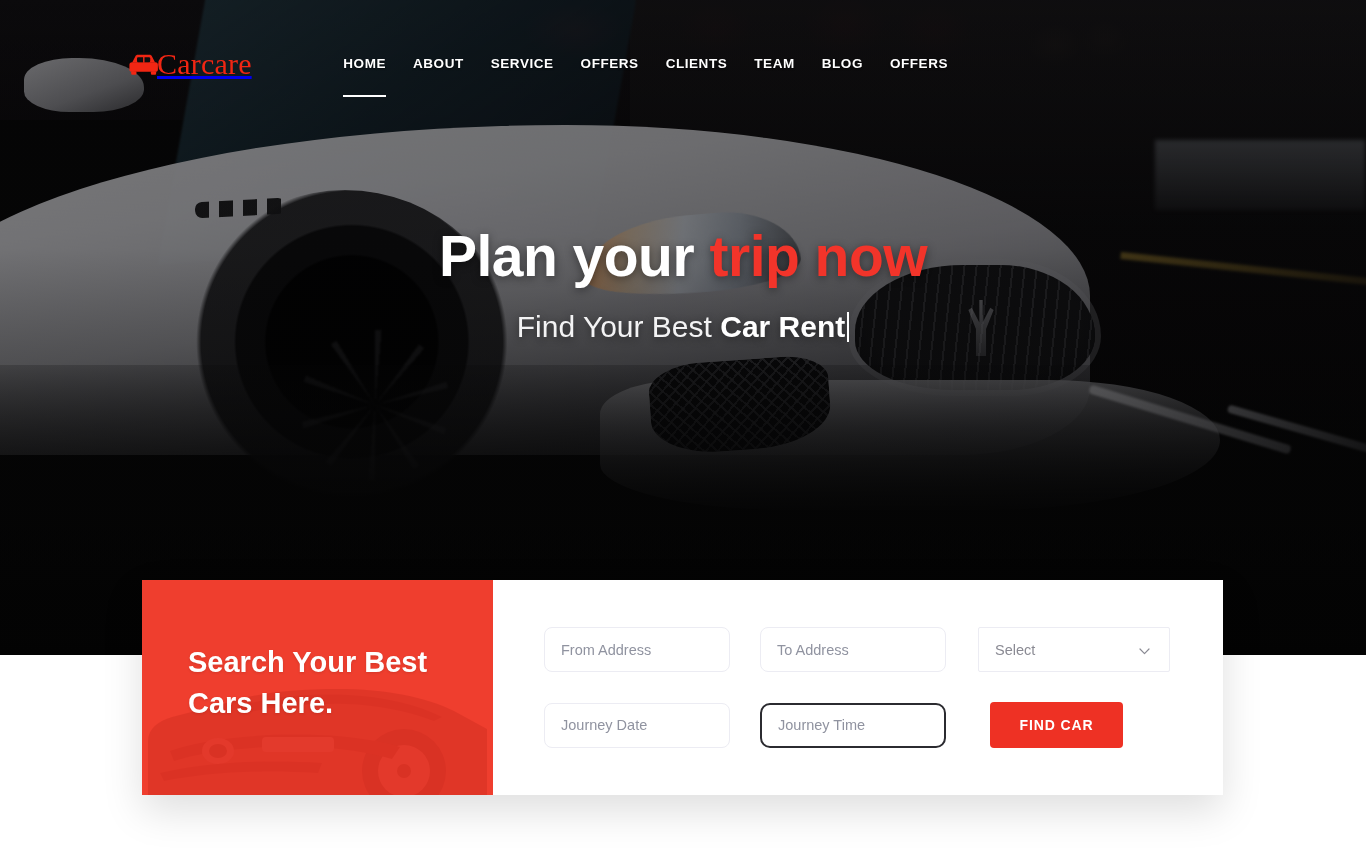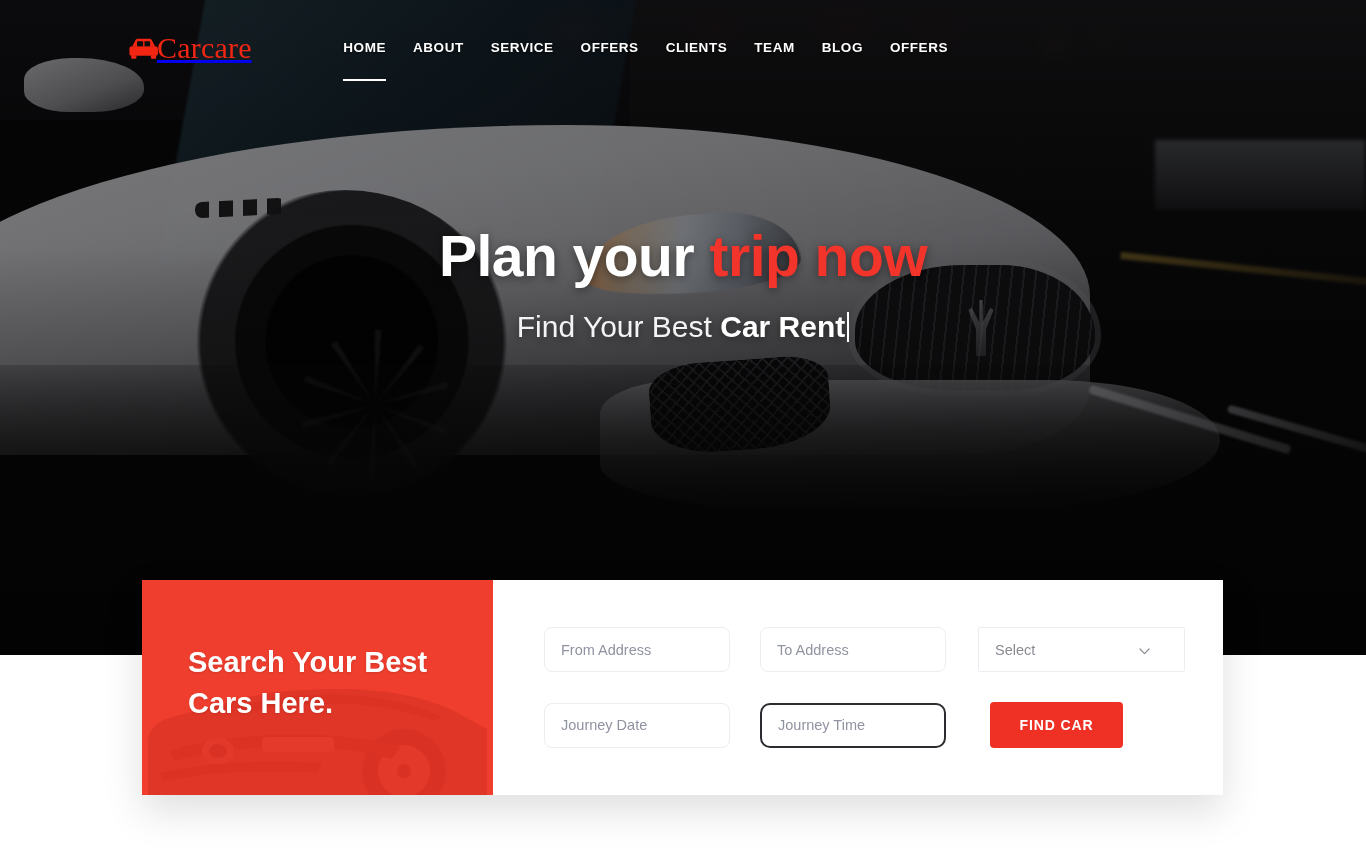--- a/index.html
+++ b/index.html
@@ -158,21 +158,21 @@
     background:linear-gradient(90deg, rgba(186,150,52,.55), rgba(140,110,40,.25));
     transform:rotate(6deg); filter:blur(1.4px);
   }
   .hero-dim {
     position:absolute; inset:0;
     background:linear-gradient(180deg, rgba(4,4,5,.50) 0%, rgba(4,4,5,.42) 38%, rgba(3,3,3,.72) 100%);
   }
 
   
   .header {
-    position:absolute; left:0; top:0; width:1084px; height:102px;
+    position:absolute; left:0; top:16px; width:1084px; height:102px;
     display:flex; align-items:center; z-index:30;
   }
   .logo { position:absolute; left:128px; top:33px; display:flex; align-items:center; }
   .logo-icon { width:32px; height:24px; display:block; }
   .logo-text {
     font-family:"Liberation Serif", serif;
     font-size:30px; line-height:30px; color:#F22613; letter-spacing:.2px;
     margin-left:-3px;
   }
   .nav { position:absolute; right:136px; top:40px; display:flex; align-items:center; gap:27px; }
@@ -233,21 +233,21 @@
     padding:0 16px; outline:none; border-radius:8px;
   }
   .field::placeholder { color:#9093a0; opacity:1; }
   .field.w-from, .field.w-date { width:186px; }
   .field.w-to, .field.w-time { width:186px; margin-left:30px; }
   .field.focused {
     border:2px solid #2b2b30; border-radius:10px; color:#7d7d86;
   }
   .select-wrap { position:relative; margin-left:32px; width:186px; }
   .select-box {
-    width:207px; height:45px; border:1px solid #ECECF3; background:#ffffff;
+    width:192px; height:45px; border:1px solid #ECECF3; background:#ffffff;
     display:flex; align-items:center; padding:15px 16px; border-radius:2px;
   }
   .select-value { font-size:14.5px; color:#8a8a93; }
   .select-arrow { position:absolute; right:14px; top:50%; transform:translateY(-50%); }
   .btn-find {
     margin-left:44px; width:133px; height:46px;
     background:#EE3124; border:none; border-radius:4px;
     color:#ffffff; font-size:14px; font-weight:bold; letter-spacing:.9px;
     font-family:"Liberation Sans", sans-serif; cursor:pointer;
   }

